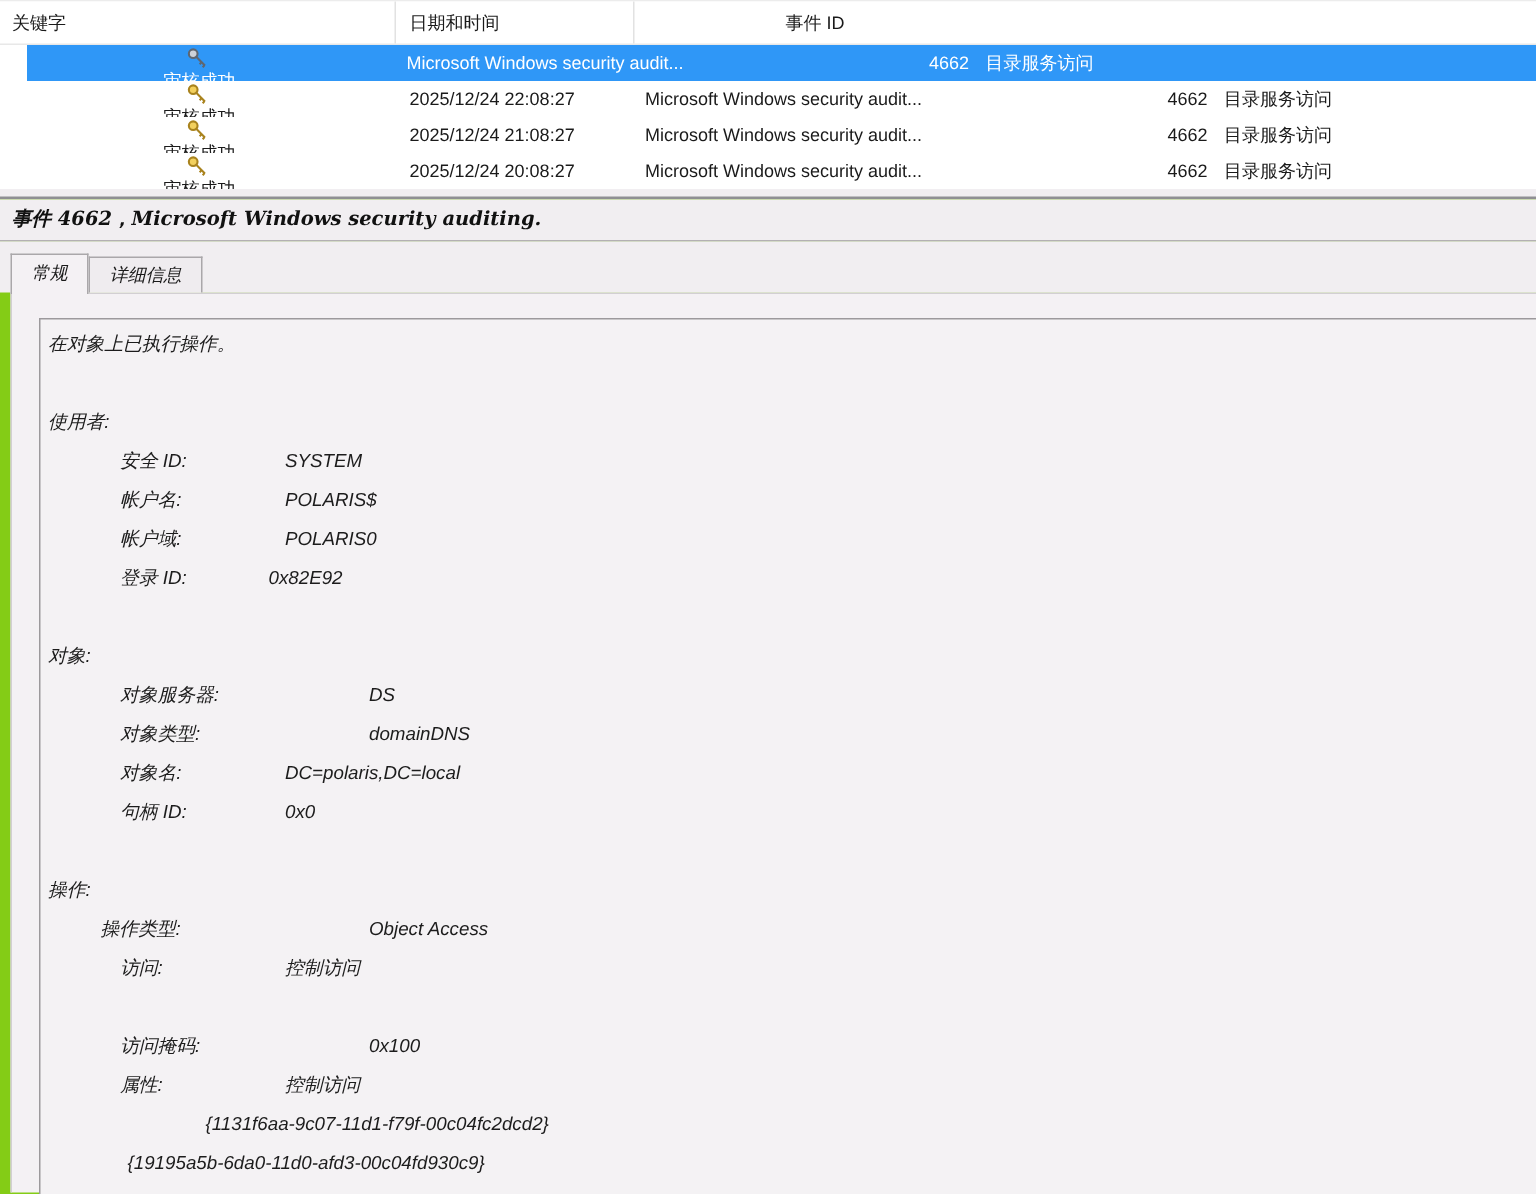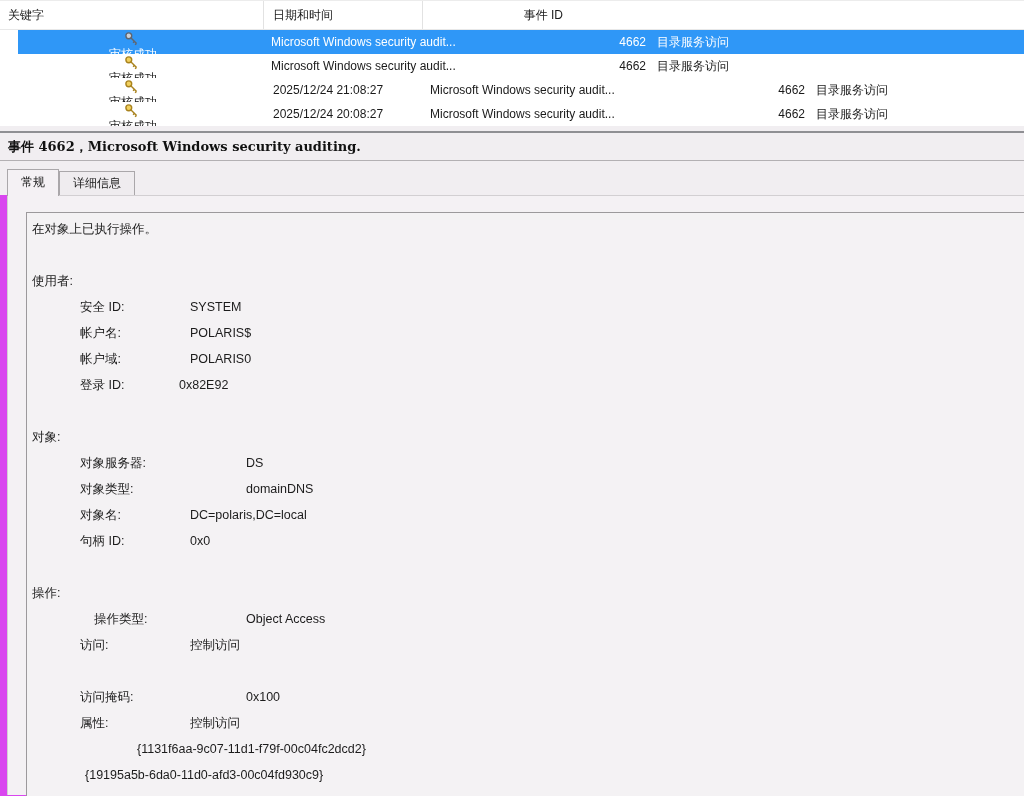--- a/index.html
+++ b/index.html
@@ -32,21 +32,21 @@
   .td.col-k { padding-left:2px;flex-direction:column; }
   .trow.selected { background:linear-gradient(to right,#ffffff 0 18px,#2f97f7 18px 100%); }
   .trow.selected .td { color:#ffffff; }
   .key-wrap { width:16px; height:16px; margin-right:3px; flex:0 0 16px; display:flex;
               align-items:center; justify-content:center; }
 
   
   .splitter { height:7px; background:#f1eef1; border-bottom:2px solid #8f8f93; }
 
   
-  .preview { height:663px; background:#d946ef; }
+  .preview { height:663px; background:#84cc16;font-style:italic; }
   .preview-title { height:28px; line-height:28px; padding-left:8px;
                    font-family:"DejaVu Serif","Liberation Serif",serif;
                    font-weight:bold; font-size:13px; color:#111;
                    border-bottom:1px solid #b3b0b3; background:#f1eef1; white-space:nowrap; }
   .tabstrip { height:34px; position:relative; z-index:2; padding-left:7px; background:#f1eef1; }
   .tab { display:inline-block; vertical-align:bottom; font-size:12px; color:#1a1a1a;
          background:#efecef; border:1px solid #aaa7aa; border-bottom:none;
          padding:0 13px; height:24px; line-height:23px; margin-top:10px; cursor:default; }
   .tab.active { background:#f4f1f4; height:27px; line-height:25px; margin-top:7px;
                 margin-bottom:-1px; position:relative; z-index:3;text-align:right; }
@@ -90,20 +90,21 @@
     <div class="trow">
       <div class="td col-k">
         <span class="key-wrap">
           <svg width="15" height="15" viewBox="0 0 15 15">
             <circle cx="4.8" cy="4.8" r="2.9" fill="#f2d05e" stroke="#a9831e" stroke-width="1.4"></circle>
             <path d="M7 7 L12.6 12.6 M10.4 10.4 L9.1 11.8 M12.4 12.4 L11.1 13.8" stroke="#a9831e" stroke-width="1.4" fill="none"></path>
           </svg>
         </span>
         <span>审核成功</span>
       </div>
+      <div class="td col-d">2025/12/24 22:08:27</div>
       <div class="td col-s">Microsoft Windows security audit...</div>
       <div class="td col-e">4662</div>
       <div class="td col-c">目录服务访问</div>
     </div>
 
     <div class="trow">
       <div class="td col-k">
         <span class="key-wrap">
           <svg width="15" height="15" viewBox="0 0 15 15">
             <circle cx="4.8" cy="4.8" r="2.9" fill="#f2d05e" stroke="#a9831e" stroke-width="1.4"></circle>
@@ -187,21 +188,21 @@
           </div>
         <div class="line">
             <span style="left:53px">句柄 ID:</span>
             <span style="left:163px">0x0</span>
           </div>
         <div class="line"></div>
         <div class="line">
             <span style="left:5px">操作:</span>
           </div>
         <div class="line">
-            <span style="left:67px">操作类型:</span>
+            <span style="left:40px">操作类型:</span>
             <span style="left:219px">Object Access</span>
           </div>
         <div class="line">
             <span style="left:53px">访问:</span>
             <span style="left:163px">控制访问</span>
           </div>
         <div class="line"></div>
         <div class="line">
             <span style="left:53px">访问掩码:</span>
             <span style="left:219px">0x100</span>

